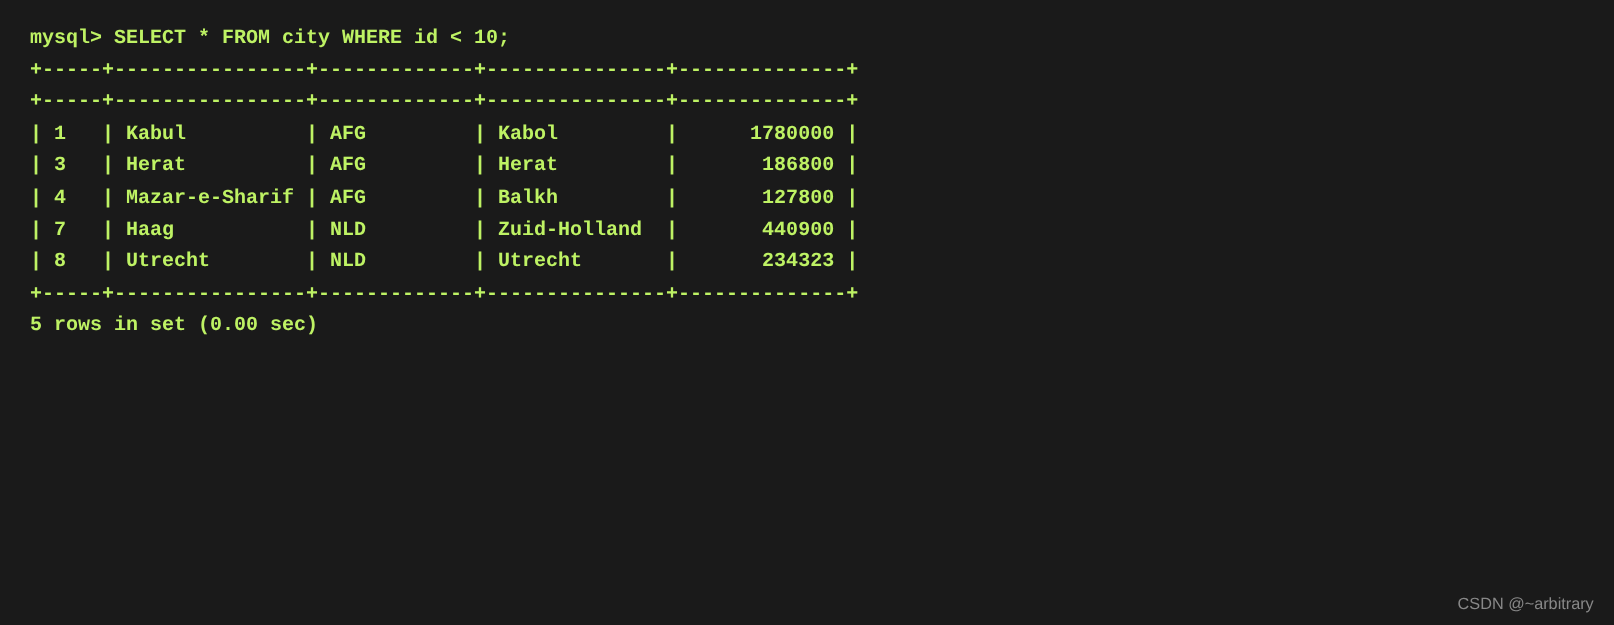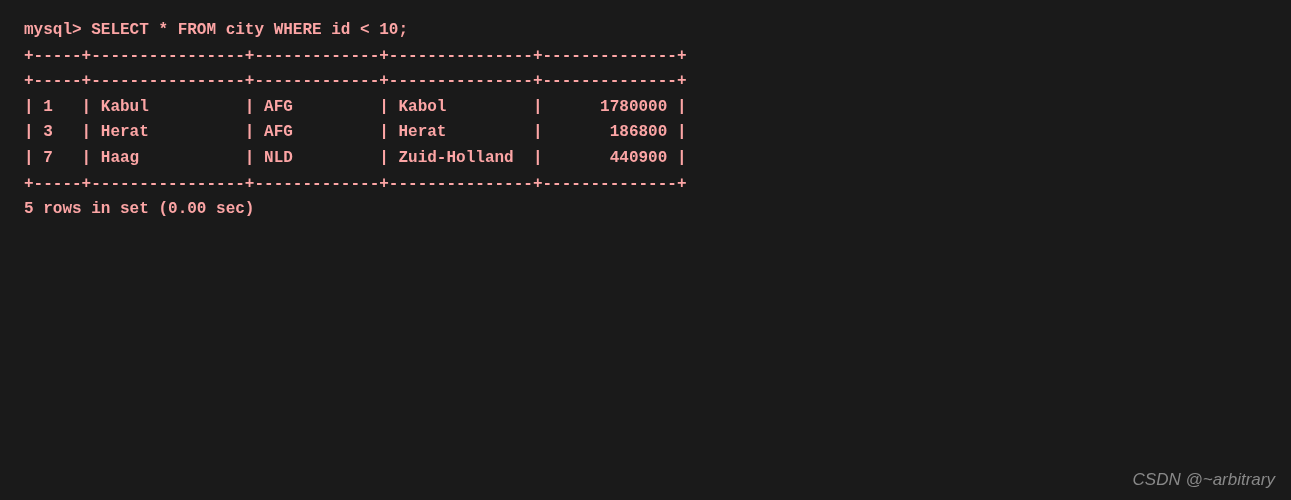--- a/index.html
+++ b/index.html
@@ -16,39 +16,40 @@
     .terminal {
       padding: 18px 24px;
       line-height: 1.55;
     }
     .watermark {
       position: absolute;
       bottom: 10px;
       right: 16px;
       color: #888888;
       font-family: Arial, sans-serif;
-      font-size: 17px;
-      font-style: italic;
+      font-size: 13px;
     }
     pre {
       font-family: 'Courier New', Courier, monospace;
       font-size: 16px;
       font-weight: bold;
-      color: #fca5a5;
+      color: #bef264;
       line-height: 1.6;
       white-space: pre;
     }
   </style>
 </head>
 <body>
 
 <div class="terminal">
   <pre>mysql&gt; SELECT * FROM city WHERE id &lt; 10;</pre>
   <pre>+-----+----------------+-------------+---------------+--------------+</pre>
   <pre>+-----+----------------+-------------+---------------+--------------+</pre>
   <pre>| 1   | Kabul          | AFG         | Kabol         |      1780000 |</pre>
   <pre>| 3   | Herat          | AFG         | Herat         |       186800 |</pre>
+  <pre>| 4   | Mazar-e-Sharif | AFG         | Balkh         |       127800 |</pre>
   <pre>| 7   | Haag           | NLD         | Zuid-Holland  |       440900 |</pre>
+  <pre>| 8   | Utrecht        | NLD         | Utrecht       |       234323 |</pre>
   <pre>+-----+----------------+-------------+---------------+--------------+</pre>
   <pre>5 rows in set (0.00 sec)</pre>
 </div>
 
 <div class="watermark">CSDN @~arbitrary</div>
 
 </body></html>

